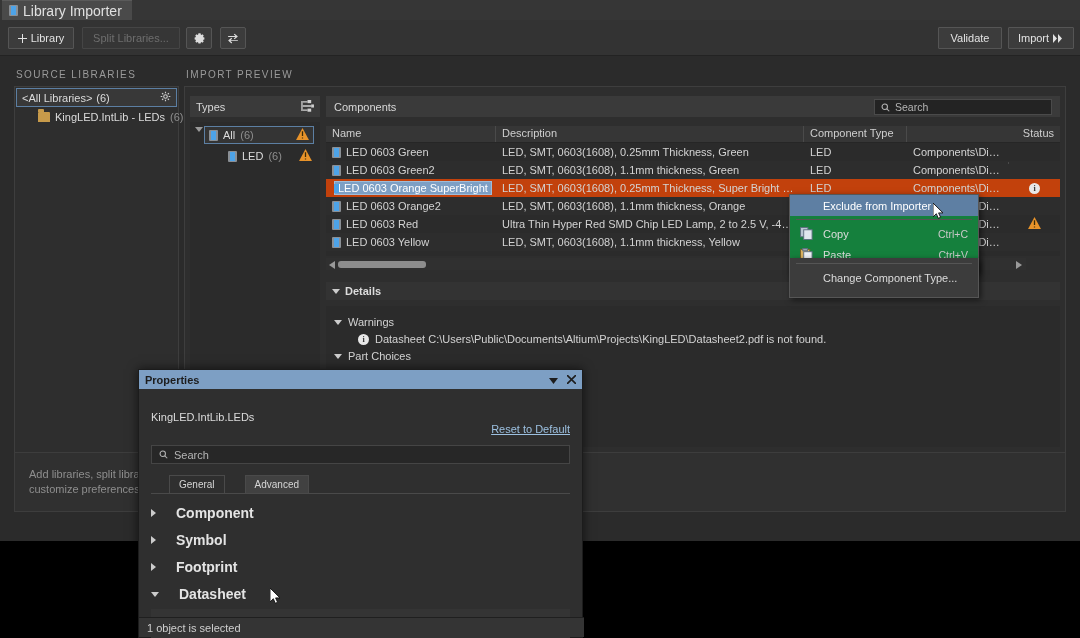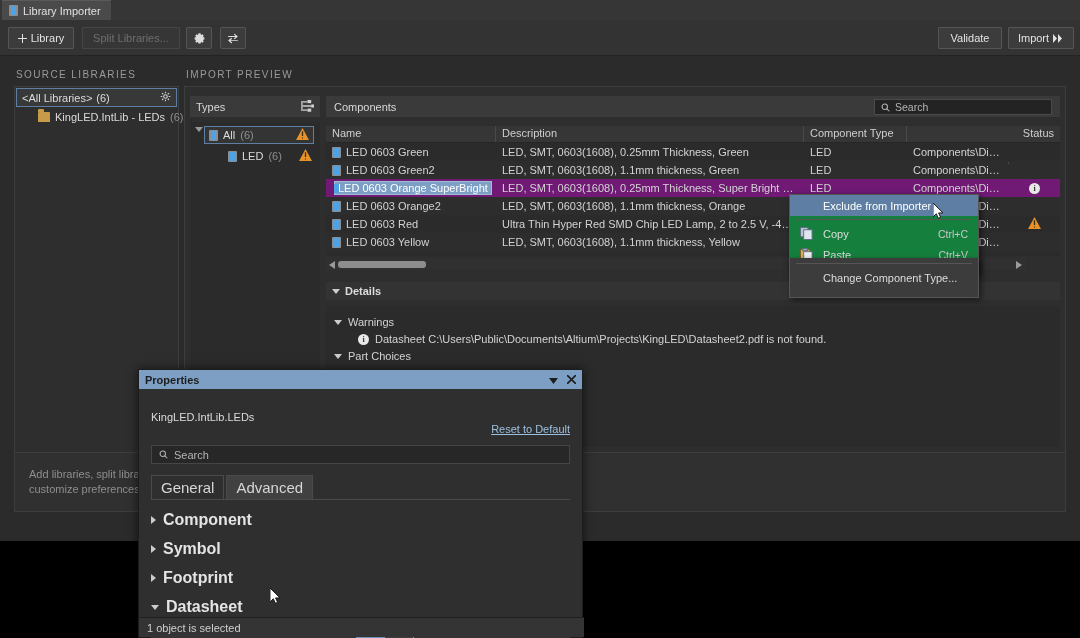--- a/index.html
+++ b/index.html
@@ -9,21 +9,21 @@
 
   
   .window { position:absolute; left:0; top:0; width:1080px; height:541px;
     background:#2b2b2b; }
 
   
   .tabbar { position:absolute; left:0; top:0; width:1080px; height:20px;
     background:#363636; }
   .tab { position:absolute; left:2px; top:0; height:20px; background:#4a4a4a;
     padding:0 10px 0 7px; display:flex; align-items:center; gap:5px;
-    color:#e0e0e0; font-size:11px; border-top:1px solid #5a5a5a; }
+    color:#e0e0e0; font-size:14px; border-top:1px solid #5a5a5a; }
   .chipicon { display:inline-block; width:9px; height:11px; position:relative;
     background:#8a8f95; border-radius:1px; }
   .chipicon:after { content:""; position:absolute; left:2px; top:1px;
     width:5px; height:9px; background:#4da3e8; }
 
   
   .toolbar { position:absolute; left:0; top:20px; width:1080px; height:36px;
     background:#333333; border-bottom:1px solid #232323; }
   .tb-btn { position:absolute; top:7px; height:22px; background:#3c3c3c;
     border:1px solid #555; border-radius:1px; color:#e2e2e2; font-size:11px;
@@ -79,21 +79,21 @@
     gap:5px; padding:0 6px; color:#b5b5b5; font-size:10.5px; }
 
   .table { position:absolute; left:326px; top:126px; width:734px; height:130px;
     background:#2b2b2b; }
   .thead { display:flex; height:17px; background:#363636; border-bottom:1px solid #262626;
     color:#cfcfcf; font-size:11px; }
   .thead div { padding:1px 6px; border-right:1px solid #4a4a4a; overflow:hidden;
     white-space:nowrap; }
   .trw { display:flex; height:18px; font-size:11px; color:#d3d3d3; align-items:center; }
   .trw:nth-child(odd) { background:#2d2d2d; }
-  .trw.hl { background:#701a75;justify-content:center; }
+  .trw.hl { background:#c2410c;justify-content:center; }
   .trw > div { padding:0 6px; overflow:hidden; white-space:nowrap; text-overflow:ellipsis; }
   .namecell { display:flex; align-items:center; gap:5px; }
   .namesel { background:#7d9fc4; color:#ffffff; border:1px solid #9fbcd8; padding:0 3px;
     margin-left:-3px; }
   .hscroll { position:absolute; left:326px; top:258px; width:700px; height:12px;
     background:#303030; display:flex; align-items:center; }
   .hscroll-thumb { height:7px; background:#8d8d8d; border-radius:3px; }
 
   
   .detailbar { position:absolute; left:326px; top:282px; width:734px; height:18px;
@@ -126,25 +126,25 @@
   .props { position:absolute; left:138px; top:369px; width:445px; height:269px;
     background:#2f2f2f; border:1px solid #1c1c1c; box-shadow:0 0 10px rgba(0,0,0,.6); z-index:60; }
   .propshdr { height:19px; background:#7d9fc4; display:flex; align-items:center;
     justify-content:space-between; padding:0 6px; color:#1d1d1d; font-size:11px; font-weight:bold; }
   .propbody { padding:10px 12px 0 12px; }
   .rowflex { display:flex; align-items:center; justify-content:space-between; }
   .resetlink { color:#9cc0e0; font-size:11px; text-decoration:underline; cursor:pointer;margin-top:24px; }
   .psearch { margin-top:10px; height:19px; background:#272727; border:1px solid #454545;
     display:flex; align-items:center; gap:6px; padding:0 7px; color:#b5b5b5; font-size:11px; }
   .ptabs { margin-top:11px; display:flex; gap:2px; border-bottom:1px solid #4a4a4a; }
-  .ptab { padding:3px 9px; font-size:15px; color:#d6d6d6; background:#2f2f2f;
-    border:1px solid #4a4a4a; border-bottom:none; cursor:pointer; }
+  .ptab { padding:3px 9px; font-size:10px; color:#d6d6d6; background:#2f2f2f;
+    border:1px solid #4a4a4a; border-bottom:none; cursor:pointer;margin-left:18px; }
   .ptab.sel { background:#414141; }
-  .psect { margin-top:11px; display:flex; align-items:center; gap:7px; color:#e4e4e4;
-    font-size:16px; font-weight:bold; cursor:pointer; }
+  .psect { margin-top:11px; display:flex; align-items:center; gap:20px; color:#e4e4e4;
+    font-size:14px; font-weight:bold; cursor:pointer; }
   .migbox { margin-top:7px; background:#343434; padding:9px 0; display:flex;
     align-items:center; justify-content:center; gap:12px; }
   .toggle { display:flex; border:1px solid #6f92b6; }
   .toggle span { width:28px; height:17px; display:flex; align-items:center;
     justify-content:center; font-size:10.5px; color:#e8e8e8; background:#3e3e3e; cursor:pointer; }
   .toggle span.on { background:#6f92b6; color:#fff; }
   .statusbar { position:absolute; left:0; bottom:0; width:445px; height:20px;
     background:#343434; border-top:1px solid #1f1f1f; display:flex; align-items:center;
     padding-left:8px; color:#cfcfcf; font-size:11px; }
 

